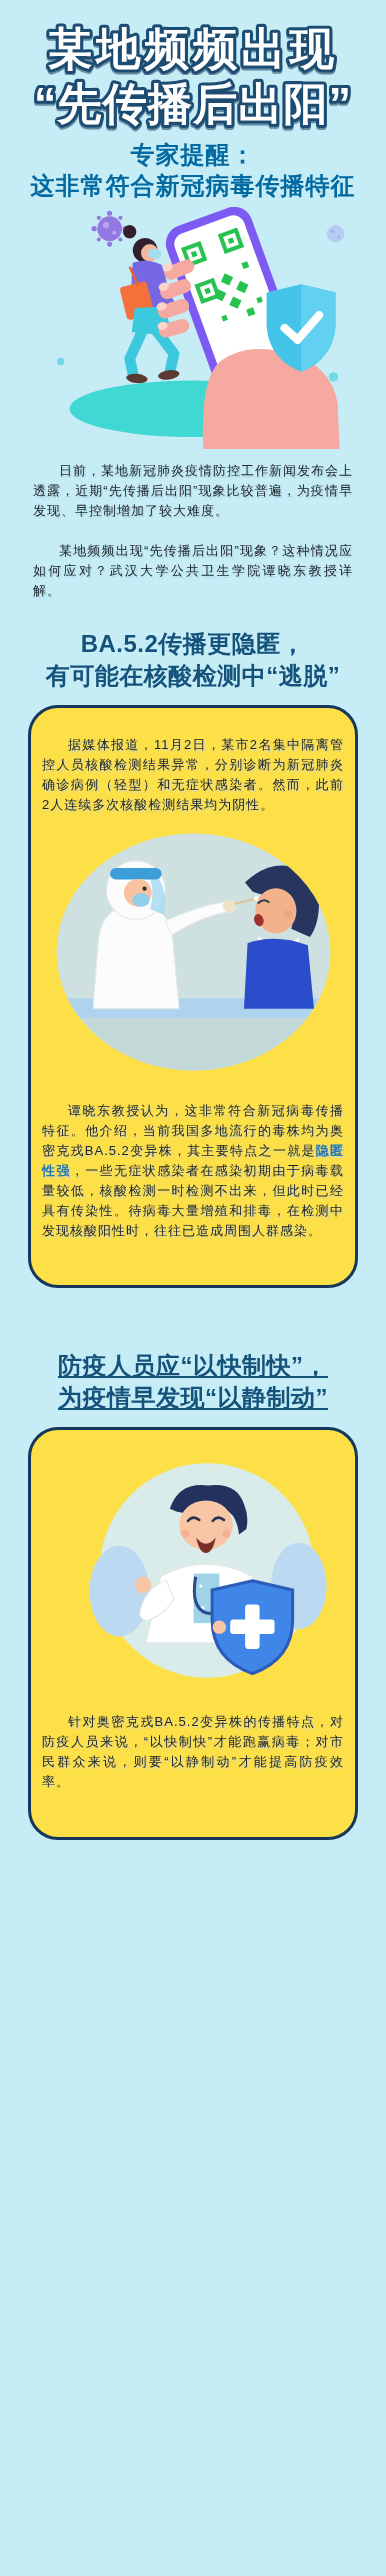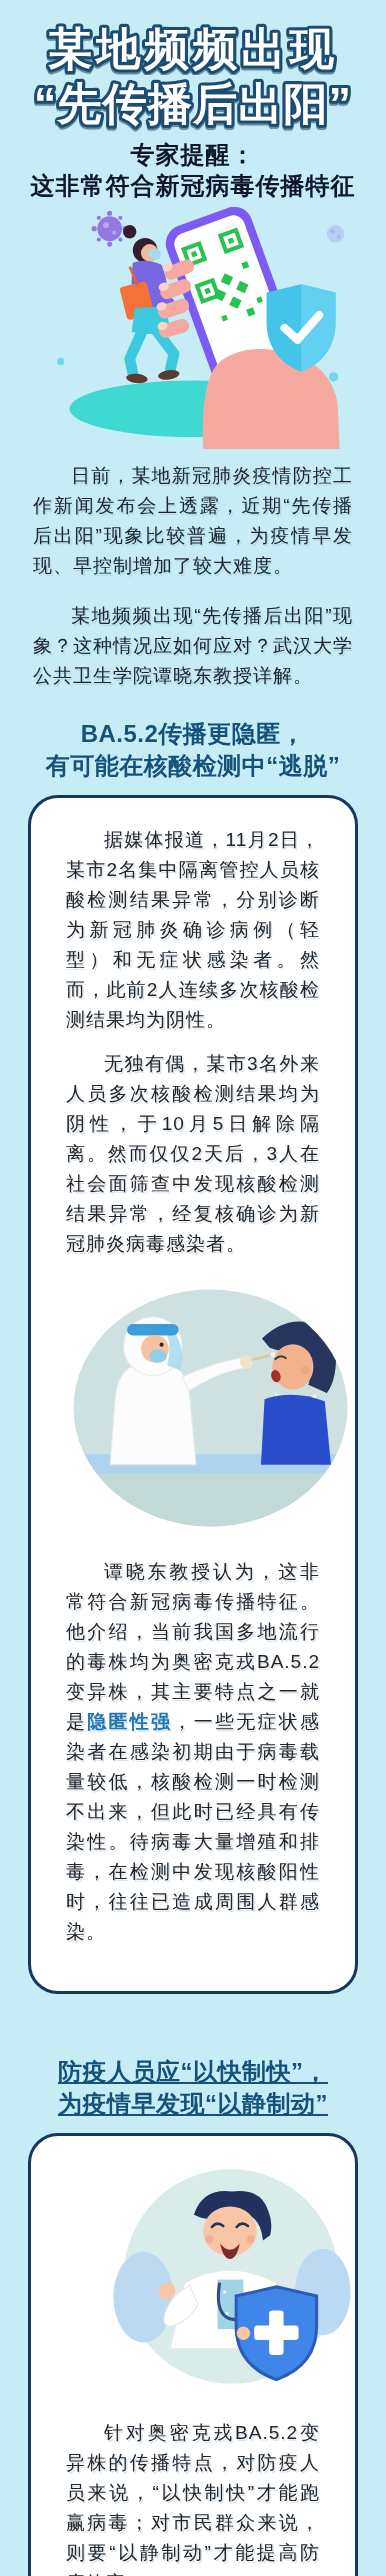--- a/index.html
+++ b/index.html
@@ -1,38 +1,38 @@
 <!DOCTYPE html>
 <html style="font-size:8.2px"><head>
 <meta charset="utf-8">
 <style>
   * { margin:0; padding:0; box-sizing:border-box; }
   body { font-family:"Liberation Sans","DejaVu Sans",sans-serif; background:#eee; }
   .page { width:386px; height:3952px; background:#c6edf6; overflow:hidden; position:relative; margin:0 auto; }
 
   .hdr { padding-top:23px; text-align:center; }
   .title-svg { display:block; margin:0 auto; }
-  .subtitle { font-size:24px; font-weight:800; color:#0f172a; line-height:1.28; letter-spacing:1px; text-align:center; }
+  .subtitle { font-size:24px; font-weight:800; color:#0369a1; line-height:1.28; letter-spacing:1px; text-align:center; }
   .subtitle-wrap { margin-top:7.2px; }
 
   .hero { margin-top:5.2px; }
   .illo { display:block; margin:0 auto; }
 
   .intro { margin:12.4px 33px 0; }
-  p.body { font-size:19px; line-height:30px; letter-spacing:1px; color:#20262c;
+  p.body { font-size:13px; line-height:20px; letter-spacing:1px; color:#20262c;
            text-align:justify; word-break:break-all; text-indent:2em;
            text-shadow:1.5px 1.5px 0 rgba(141,186,209,0.38); }
   .intro p.body { margin-bottom:19.6px; }
 
   .sec-heading { margin-top:27px; text-align:center; font-size:24px; font-weight:800;
                  color:#14527c; line-height:32px; letter-spacing:0.5px; }
   .sec-heading.gap-big { margin-top:62px;text-decoration:underline; }
 
-  .card { margin:13.4px 28px 0; background:#ffffff; border:3.6px solid #16365c; border-radius:30px;
-          padding:27px 35px 31px; }
+  .card { margin:13.4px 28px 0; background:#fde047; border:3.6px solid #16365c; border-radius:30px;
+          padding:27px 11px 31px; }
   .card p.body { margin-bottom:13.4px; text-shadow:1.5px 1.5px 0 rgba(196,212,222,0.6); }
   .card p.mb-lg { margin-bottom:28px; }
   .card .illo { margin:15.5px auto 28px; }
   .card h3 { font-size:21.6px; font-weight:800; color:#14527c; letter-spacing:1px; margin:0 0 12.4px; }
   .hl { color:#2077b4; font-weight:700; }
 </style>
 </head>
 <body>
 
 <div class="page">
@@ -146,21 +146,20 @@
     <p class="body">某地频频出现“先传播后出阳”现象？这种情况应如何应对？武汉大学公共卫生学院谭晓东教授详解。</p>
   </section>
 
   <div class="sec-heading">
     <div>BA.5.2传播更隐匿，</div>
     <div>有可能在核酸检测中“逃脱”</div>
   </div>
 
   <section class="card">
     <p class="body">据媒体报道，11月2日，某市2名集中隔离管控人员核酸检测结果异常，分别诊断为新冠肺炎确诊病例（轻型）和无症状感染者。然而，此前2人连续多次核酸检测结果均为阴性。</p>
-    <p class="body mb-lg">无独有偶，某市3名外来人员多次核酸检测结果均为阴性，于10月5日解除隔离。然而仅仅2天后，3人在社会面筛查中发现核酸检测结果异常，经复核确诊为新冠肺炎病毒感染者。</p>
 
     <svg class="illo" width="289" height="242" viewBox="0 0 560 470">
       <defs>
           <clipPath id="ovc">
             <ellipse cx="280" cy="235" rx="266" ry="230"></ellipse>
           </clipPath>
         </defs>
       <ellipse cx="280" cy="235" rx="266" ry="230" fill="#cfe0e0"></ellipse>
       <g clip-path="url(#ovc)">
         <rect x="-20" y="325" width="600" height="38" fill="#aed3ee"></rect>

